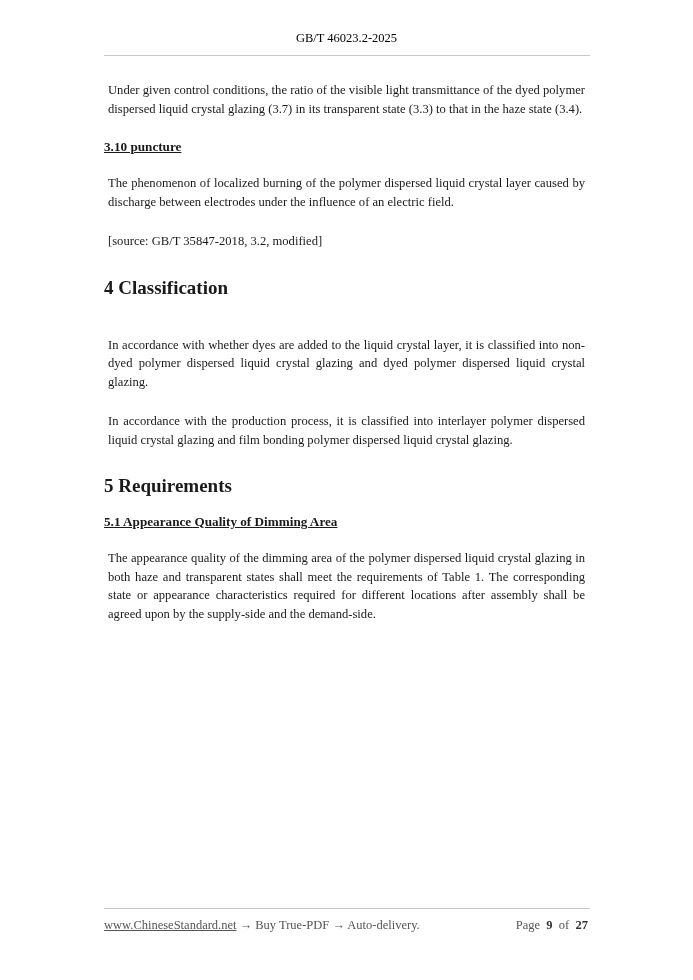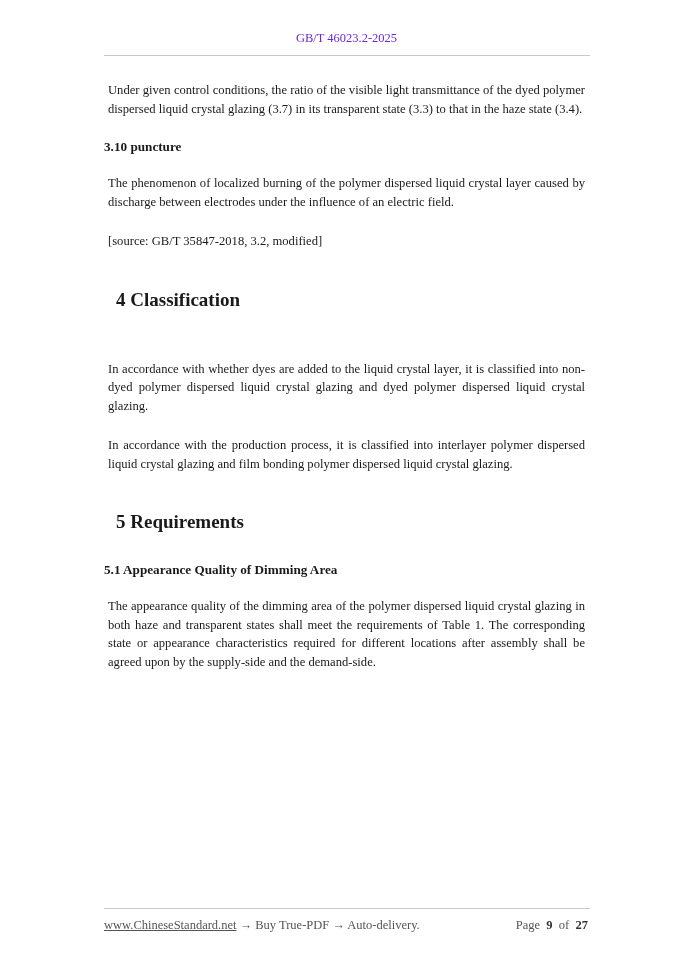--- a/index.html
+++ b/index.html
@@ -1,26 +1,26 @@
 <!DOCTYPE html>
 <html><head>
 <meta charset="utf-8">
 <style>
   html, body { margin: 0; padding: 0; background: #ffffff; }
   body { width: 693px; height: 980px; position: relative; overflow: hidden;
          font-family: "Liberation Serif", "DejaVu Serif", serif; color: #1a1a1a; }
   .header-title { position: absolute; top: 31px; left: 0; width: 693px; text-align: center;
-                  font-size: 12.5px; color: #6d28d9; }
+                  font-size: 12.5px; color: #000000; }
   .header-rule { position: absolute; top: 55px; left: 104px; width: 486px; height: 0;
                  border-top: 1px solid #c8c8c8; }
   .content { position: absolute; top: 77px; left: 104px; width: 485px; }
   p.body { margin: 4px; font-size: 12.6px; line-height: 18.5px; text-align: justify; }
   .gap-s { height: 13px; }
-  .h3 { font-weight: bold; font-size: 13.2px; margin: 0; line-height: 18px; }
-  .h2 { font-weight: bold; font-size: 19px; margin: 12px; line-height: 24px; }
+  .h3 { font-weight: bold; font-size: 13.2px; margin: 0; line-height: 18px; text-decoration: underline; }
+  .h2 { font-weight: bold; font-size: 19px; margin: 0; line-height: 24px; }
   .footer-rule { position: absolute; top: 908px; left: 104px; width: 486px; height: 0;
                  border-top: 1px solid #c8c8c8; }
   .footer { position: absolute; top: 918px; left: 104px; width: 484px; font-size: 12.5px; color: #555; }
   .footer .left { position: absolute; left: 0; top: 0; white-space: nowrap; }
   .footer .right { position: absolute; right: 0; top: 0; white-space: nowrap; text-align: right; }
   .footer a { color: #555; text-decoration: underline; text-align: center; }
   .footer b { color: #333; }
 </style>
 </head>
 <body>

